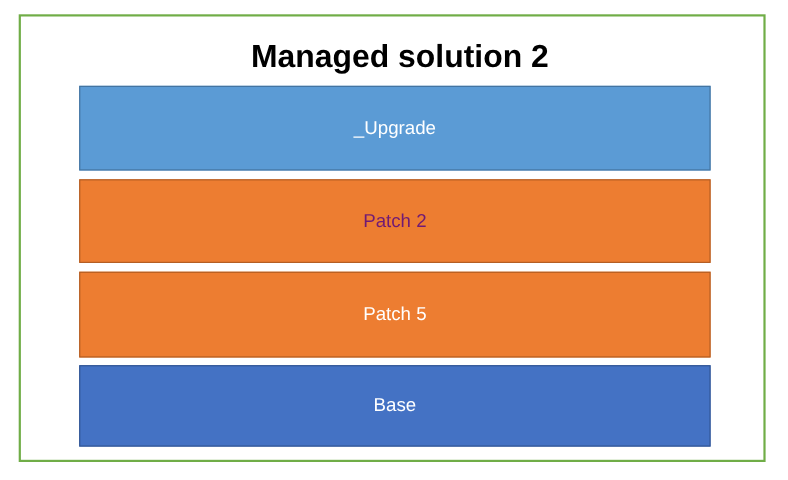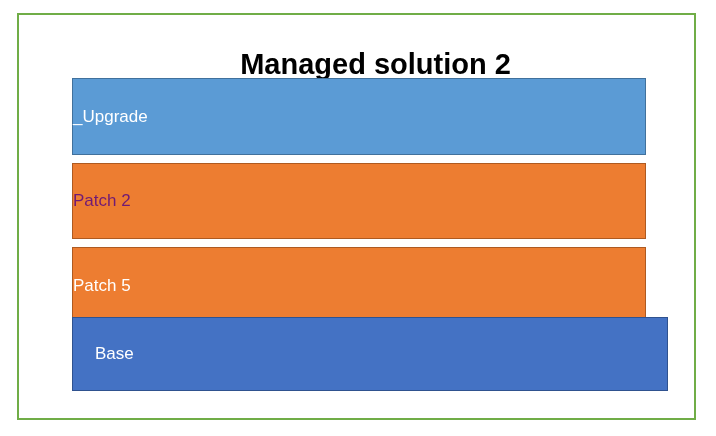--- a/index.html
+++ b/index.html
@@ -22,41 +22,42 @@
     width: 675px;
     height: 403px;
     border: 2px solid #70AD47; 
     background: #ffffff;
   }
   .title {
     position: absolute;
     left: 53px;   
     width: 575px;
     top: 17px;
-    margin: 16px;
+    margin: 4px;
     text-align: center;
     font-size: 29px;
     line-height: 32px;
     font-weight: bold;
     color: #000000;
     letter-spacing: 0px;
   }
   .layer {
     position: absolute;
     left: 53px;           
     width: 572px;         
     border: 1.5px solid;  
     box-sizing: content-box;
     display: flex;
     align-items: center;
+    justify-content: center;
   }
   .layer-0 { top: 63px;  height: 75px; }  
   .layer-1 { top: 148px; height: 74px; }  
   .layer-2 { top: 232px; height: 76px; }  
-  .layer-3 { top: 302px; height: 72px; padding-left: 22px; }  
+  .layer-3 { top: 317px; height: 72px; }  
   .layer-label {
     color: #FFFFFF;
     font-size: 17px;
     line-height: 20px;
     white-space: pre;
   }
 </style>
 </head>
 <body>
 

